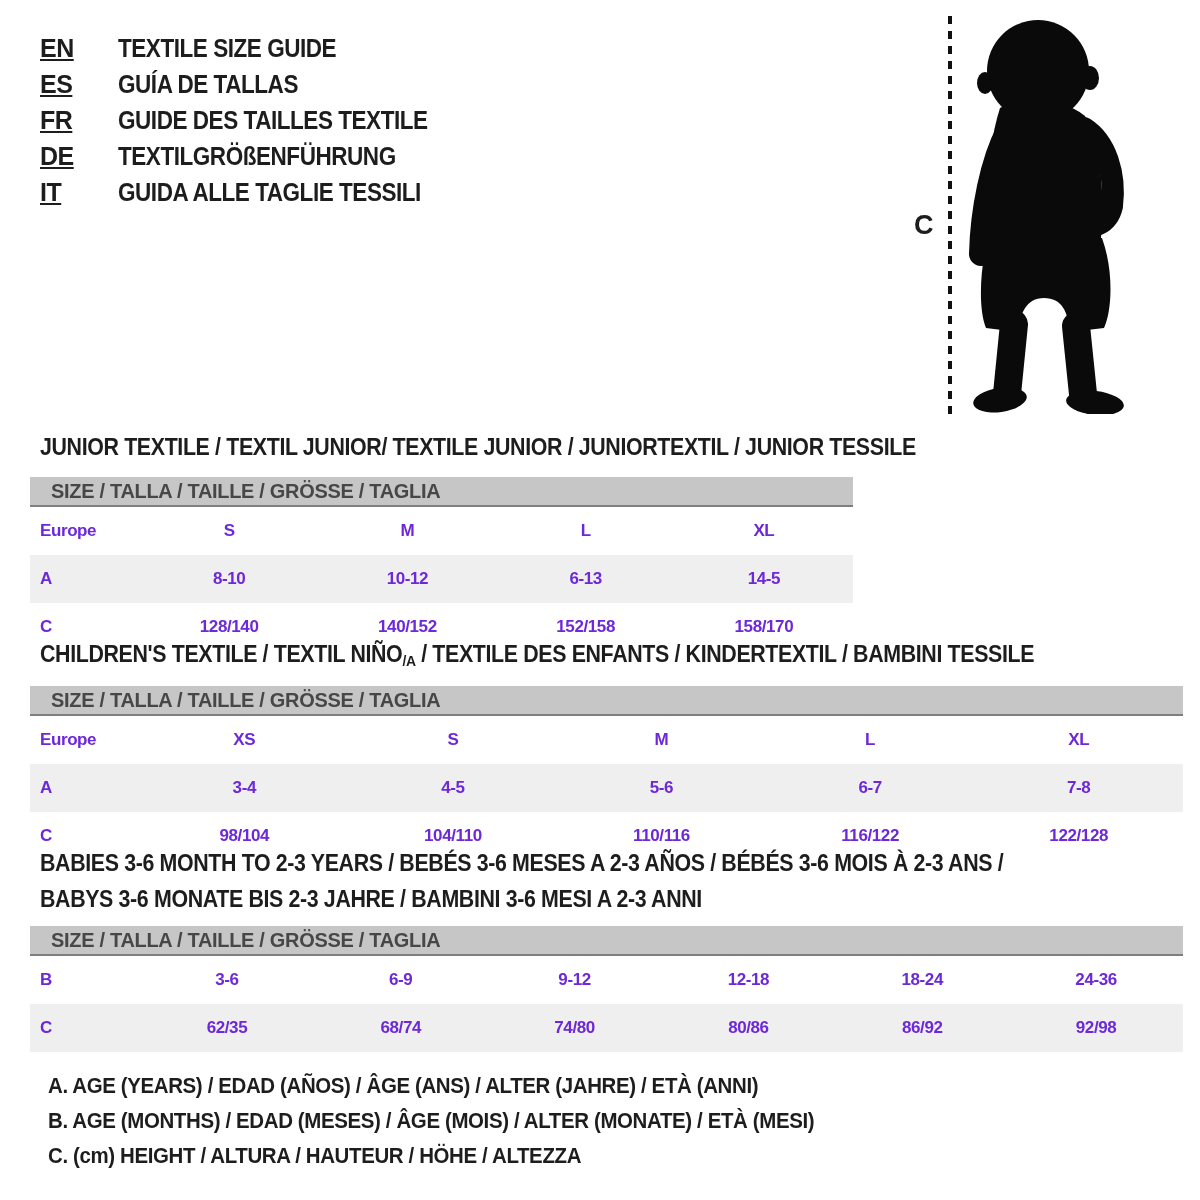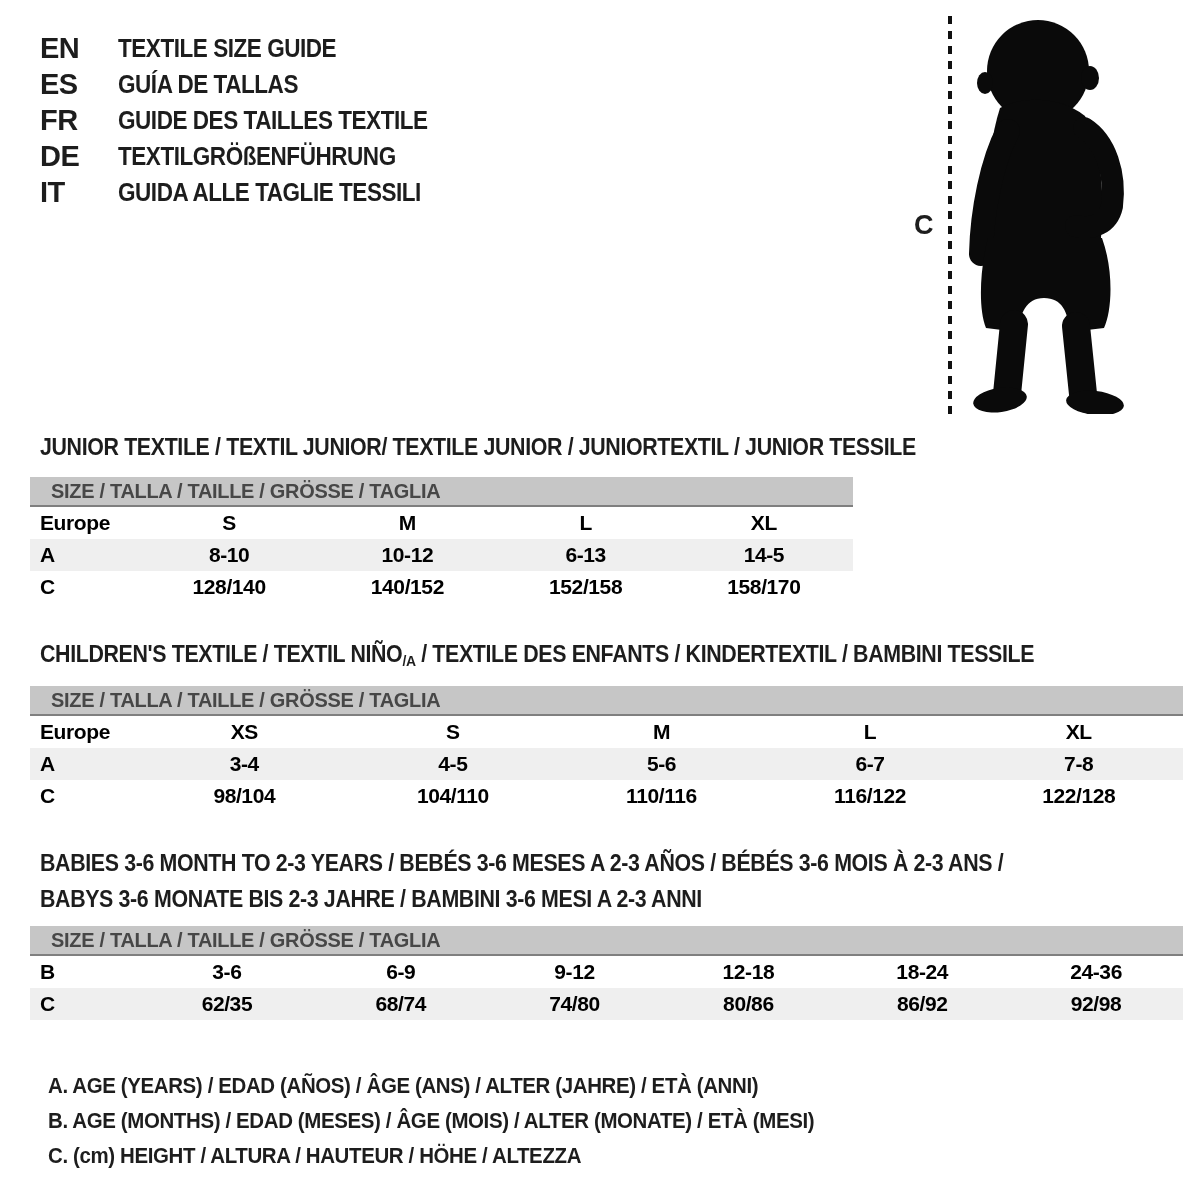--- a/index.html
+++ b/index.html
@@ -10,21 +10,21 @@
     --bar-border:#7f7f7f;
   }
   *{margin:0;padding:0;box-sizing:border-box;}
   html,body{background:#fff;}
   body{font-family:"Liberation Sans","DejaVu Sans",sans-serif;color:var(--ink);}
   .canvas{position:relative;width:1200px;height:1200px;background:#fff;overflow:hidden;}
 
   
   .lang-list{position:absolute;left:40px;top:30px;}
   .lang-row{display:flex;height:36px;align-items:center;}
-  .lang-code{width:78px;font-size:29px;font-weight:700;letter-spacing:-0.5px;}
+  .lang-code{width:78px;font-size:25px;font-weight:700;letter-spacing:-0.5px;text-decoration:underline;}
   .lang-label{font-size:25px;font-weight:700;letter-spacing:-0.5px;white-space:nowrap;
               transform:scaleX(0.9);transform-origin:left center;font-stretch:condensed;}
 
   
   .measure-line{position:absolute;left:948px;top:16px;width:4px;height:400px;
     background:repeating-linear-gradient(to bottom,#101010 0 8px,transparent 8px 15px);}
   .measure-label{position:absolute;left:914px;top:210px;font-size:27px;font-weight:700;}
   .silhouette{position:absolute;left:964px;top:16px;}
 
   
@@ -33,22 +33,22 @@
   .sec-title .sub{font-size:15px;vertical-align:-4px;}
   .two-line{line-height:36px;}
 
   
   .size-table{position:absolute;left:30px;}
   .size-bar{height:30px;background:var(--bar-bg);border-bottom:2px solid var(--bar-border);
             display:flex;align-items:center;padding-left:21px;}
   .size-bar span{font-size:21px;font-weight:700;color:var(--bar-text);letter-spacing:-0.3px;
                  white-space:nowrap;transform:scaleX(0.95);transform-origin:left center;}
   table{width:100%;border-collapse:collapse;table-layout:fixed;}
-  td{height:32px;font-size:21px;font-weight:700;letter-spacing:-0.4px;text-align:center;
-     color:#000000;overflow:hidden;white-space:nowrap;}
+  td{height:48px;font-size:17px;font-weight:700;letter-spacing:-0.4px;text-align:center;
+     color:#6d28d9;overflow:hidden;white-space:nowrap;}
   td.label{width:110px;text-align:left;padding-left:10px;}
   tr.shaded{background:var(--shade);}
   .t-junior{top:477px;width:823px;}
   .t-children{top:686px;width:1153px;}
   .t-babies{top:926px;width:1153px;}
 
   
   .legend{position:absolute;left:48px;top:1068px;}
   .legend-line{font-size:22px;font-weight:700;letter-spacing:-0.4px;line-height:35px;
                white-space:nowrap;transform:scaleX(0.93);transform-origin:left top;font-stretch:condensed;}

